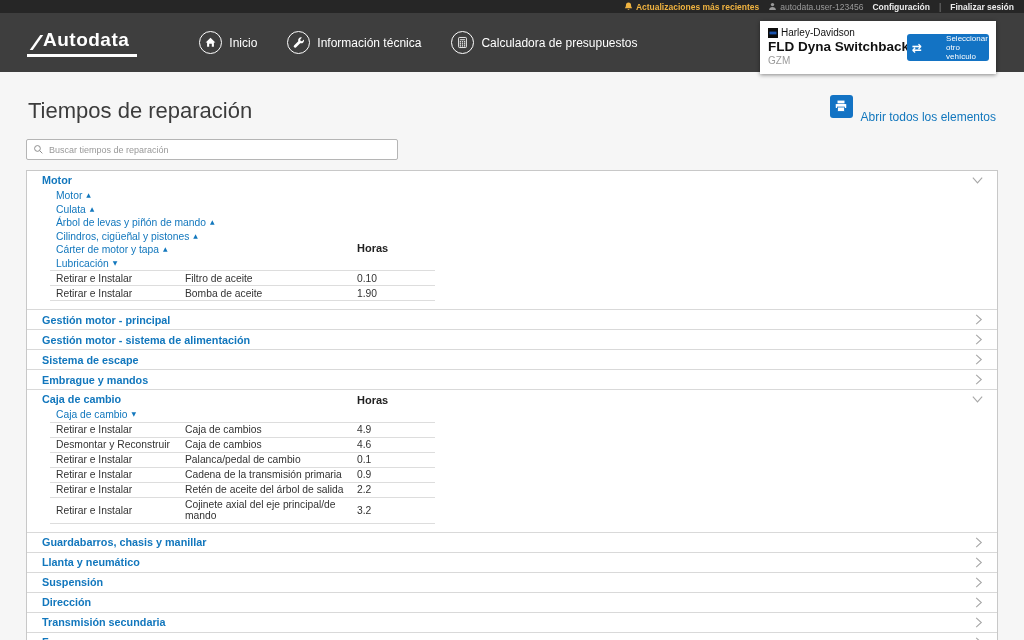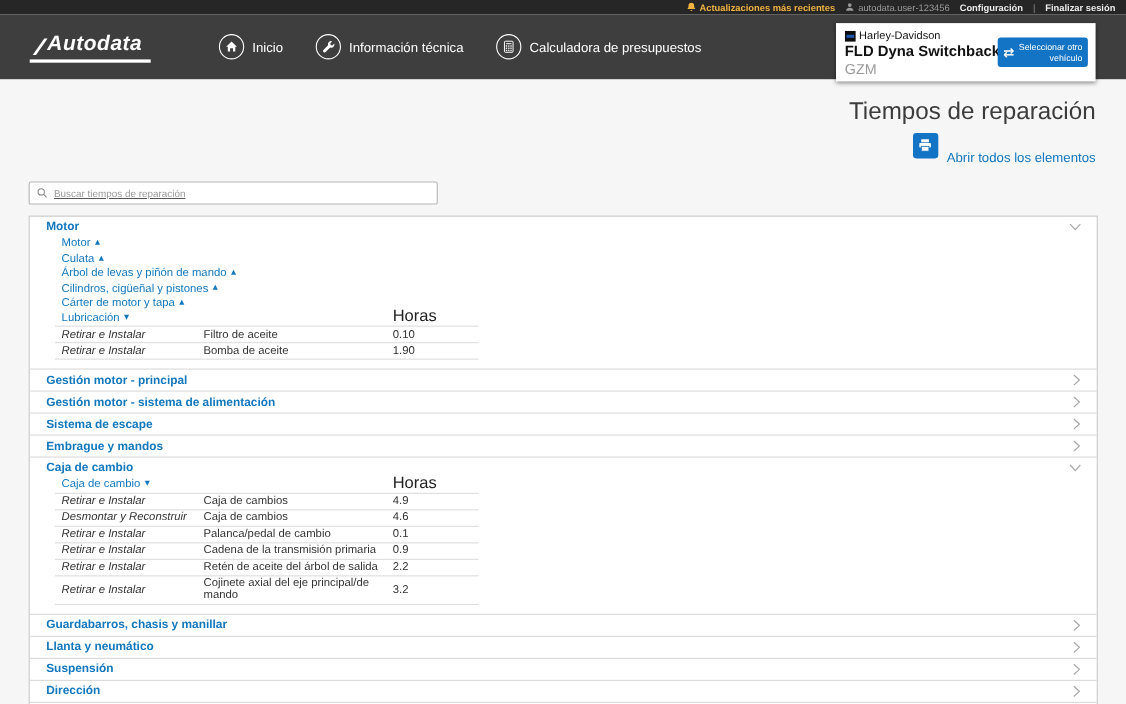--- a/index.html
+++ b/index.html
@@ -10,62 +10,62 @@
   .topbar { height:13px; background:#262626; display:flex; align-items:center; justify-content:flex-end; gap:9px; padding:0 10px; font-size:8.5px; }
   .topbar .upd { color:#f0b340; font-weight:bold; display:flex; align-items:center; gap:3px; cursor:pointer;text-align:center; }
   .topbar .usr { color:#9a9a9a; display:flex; align-items:flex-start; gap:3px; }
   .topbar .lnk { color:#ececec; font-weight:bold; cursor:pointer; }
   .topbar .sep { color:#8a8a8a; }
 
   
   .header { height:59px; background:#3e3e3e; display:flex; align-items:center; position:relative; }
   .logo { display:inline-flex; align-items:flex-end; border-bottom:3px solid #fff; padding:0 8px 3px 2px; margin-left:27px; cursor:pointer; }
   .logo-slash { width:3px; height:15px; background:#fff; transform:skewX(-35deg); margin:0 5px 1px 6px; }
-  .logo-text { color:#fff; font-style:italic; font-weight:bold; font-size:19px; letter-spacing:.5px; }
+  .logo-text { color:#fff; font-weight:bold; font-size:19px; letter-spacing:.5px; }
   .nav { display:flex; align-items:center; gap:30px; margin-left:62px; }
   .nav-item { display:flex; align-items:center; gap:7px; color:#fff; font-size:12px; cursor:pointer; }
   .nav-circle { width:23px; height:23px; border:1.4px solid #fff; border-radius:50%; display:flex; align-items:center; justify-content:center; }
 
   
   .vcard { position:absolute; top:8px; right:28px; width:236px; height:53px; background:#fff; box-shadow:0 1px 4px rgba(0,0,0,.45); padding:6px 8px; z-index:5; }
   .vmake { display:flex; align-items:center; gap:3px; font-size:10px; font-weight:normal; color:#111; }
   .vlogo { width:10px; height:10px; flex:0 0 auto; }
   .vmodel { font-size:13.5px; font-weight:bold; color:#111; margin-top:1px; white-space:nowrap; }
-  .vcode { font-size:13px; color:#9a9a9a; margin-top:1px; }
+  .vcode { font-size:10px; color:#9a9a9a; margin-top:1px; }
   .vbtn { position:absolute; top:13px; right:7px; width:82px; height:27px; background:#1373c4; color:#fff; border:none; border-radius:3px; display:flex; align-items:center; gap:4px; padding:0 5px; cursor:pointer; }
   .vbtn .swap { font-family:"DejaVu Sans",sans-serif; font-size:12px; font-weight:bold; line-height:1; }
-  .vbtn .vbtn-label { font-size:8px; line-height:1.15; text-align:right; flex:1; }
-
-  
-  .pagehead { display:flex; align-items:flex-end; justify-content:space-between; margin:16px 28px 0;flex-direction:column; }
+  .vbtn .vbtn-label { font-size:8px; line-height:1.15; text-align:left; flex:1;margin-left:20px; }
+
+  
+  .pagehead { display:flex; align-items:flex-end; justify-content:space-between; margin:16px 28px 0; }
   h1 { font-size:22px; font-weight:400; color:#3c3c3c; }
   .open-all { display:flex; align-items:center; gap:8px; cursor:pointer; }
   .print-sq { width:23px; height:23px; background:#1373c4; border-radius:3px; display:flex; align-items:center; justify-content:center; }
   .open-all-label { color:#1277bd; font-size:12px;margin-top:22px; }
 
   
   .search { margin:15px 0 0 26px; width:372px; height:21px; background:#fff; border:1px solid #b5b5b5; border-radius:2px; display:flex; align-items:center; padding:0 6px; gap:5px; }
-  .search input { border:none; outline:none; flex:1; font-size:9px; font-family:inherit; color:#555; background:transparent;text-decoration:underline; }
+  .search input { border:none; outline:none; flex:1; font-size:9px; font-family:inherit; color:#555; background:transparent; }
   .search input::placeholder { color:#999; }
 
   
   .accordion { margin:10px 26px 0; background:#fff; border:1px solid #c8c8c8; }
   .section { border-top:1px solid #d9d9d9; }
   .section:first-child { border-top:none; }
   .sec-head { display:flex; align-items:center; justify-content:space-between; padding:3px 13px 3px 15px; cursor:pointer; min-height:17px; }
   .sec-title { color:#1277bd; font-size:10.8px; font-weight:bold; }
   .sec-body { padding:0 14px 8px 23px; }
   .sublinks { position:relative; margin-left:6px; }
   .sublink { color:#1277bd; font-size:10.3px; line-height:13.5px; cursor:pointer; display:flex; align-items:center; gap:4px; width:max-content; }
   .tri { font-family:"DejaVu Sans",sans-serif; font-size:6px; color:#1277bd; position:relative; top:-1px; }
-  .hours-label { position:absolute; left:301px; bottom:0; font-size:15px; font-weight:normal; color:#222; }
+  .hours-label { position:absolute; left:301px; bottom:16px; font-size:11px; font-weight:bold; color:#222; }
   table.times { border-collapse:collapse; width:385px; font-size:10.3px; color:#333; }
   table.times td { padding:1.5px 0 1.5px 6px; border-top:1px solid #ddd; }
   table.times tr:last-child td { border-bottom:1px solid #ddd; }
-  td.c-action { width:129px;font-style:italic; }
+  td.c-action { width:129px; }
   td.c-item { width:172px; }
   td.c-hours { }
 </style>
 </head>
 <body>
 
 <div class="topbar">
   <span class="upd">
     <svg class="ic" width="9" height="9" viewBox="0 0 16 16">
         <path d="M8 1a4.5 4.5 0 0 0-4.5 4.5c0 3-1 4.5-2 5.5h13c-1-1-2-2.5-2-5.5A4.5 4.5 0 0 0 8 1zM6.5 12.8a1.5 1.5 0 0 0 3 0z" fill="#f0b340"></path>

